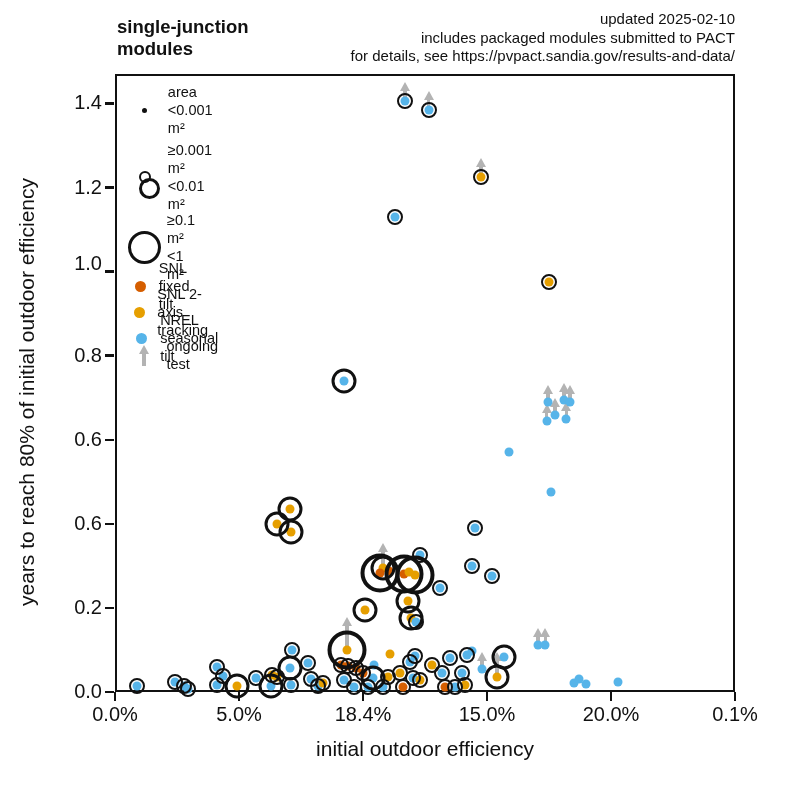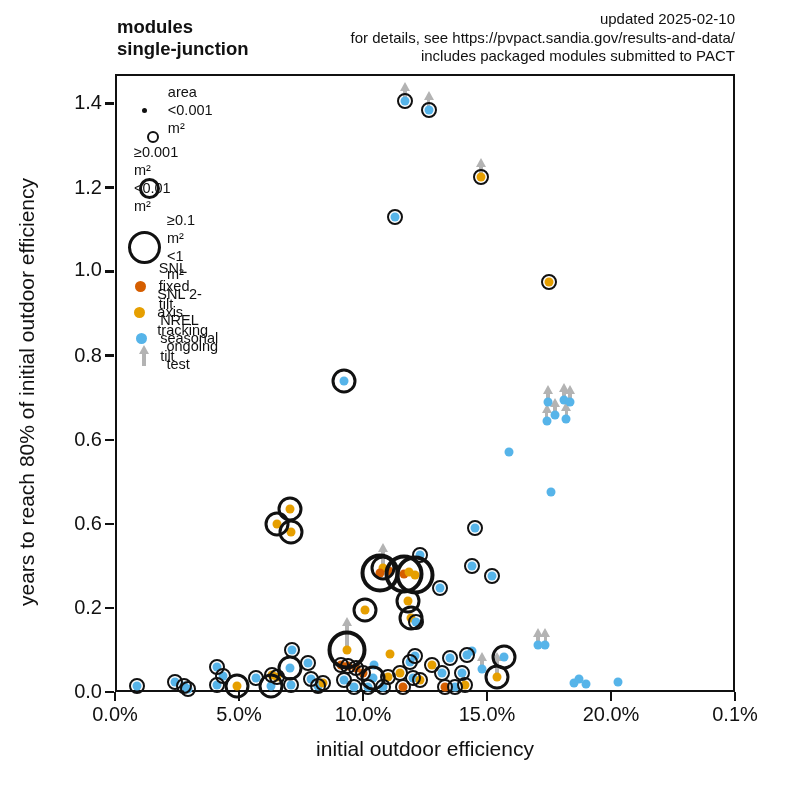--- a/index.html
+++ b/index.html
@@ -35,42 +35,42 @@
   .m-size1{width:12px;height:12px;border:2.5px solid #111;border-radius:50%;box-sizing:border-box;}
   .m-size2{width:21px;height:21px;border:3px solid #111;border-radius:50%;box-sizing:border-box;}
   .m-size3{width:33px;height:33px;border:3.5px solid #111;border-radius:50%;box-sizing:border-box;}
   .m-dot{width:11px;height:11px;border-radius:50%;}
 </style>
 </head>
 <body>
 
 <div class="fig" id="fig">
   <div class="tl">
+    <div>single-junction</div>
     <div>modules</div>
-    <div>single-junction</div>
   </div>
   <div class="tr">
     <div>updated 2025-02-10</div>
+    <div>includes packaged modules submitted to PACT</div>
     <div>for details, see https://pvpact.sandia.gov/results-and-data/</div>
-    <div>includes packaged modules submitted to PACT</div>
   </div>
   <div class="plotbox"></div>
   <div class="xlabel">initial outdoor efficiency</div>
   <div class="ylabel">years to reach 80% of initial outdoor efficiency</div>
   <div class="legend" id="legend">
       <div class="lrow" style="top: 83px;">
         <div class="lmkbox">
           <div class="m-size0"></div>
         </div>
         <div class="llab">
           <div>area</div>
           <div>&lt;0.001 m²</div>
         </div>
       </div>
-      <div class="lrow" style="top: 131px; flex-direction: column;">
+      <div class="lrow" style="top: 141px;">
         <div class="lmkbox">
           <div class="m-size1"></div>
         </div>
         <div class="llab">
           <div>≥0.001 m²</div>
           <div>&lt;0.01 m²</div>
         </div>
       </div>
       <div class="lrow" style="top: 178px;">
         <div class="lmkbox">
@@ -120,39 +120,39 @@
         <div class="llab">
           <div>ongoing test</div>
         </div>
       </div>
     </div>
 <div class="tickx" style="left: 113.75px; top: 692px; width: 2.5px; height: 9px;"></div>
     <div class="xticklab" style="left: 70px; top: 703px;">0.0%</div>
     <div class="tickx" style="left: 237.75px; top: 692px; width: 2.5px; height: 9px;"></div>
     <div class="xticklab" style="left: 194px; top: 703px;">5.0%</div>
     <div class="tickx" style="left: 361.75px; top: 692px; width: 2.5px; height: 9px;"></div>
-    <div class="xticklab" style="left: 318px; top: 703px;">10.0%</div>
+    <div class="xticklab" style="left: 318px; top: 703px;">18.4%</div>
     <div class="tickx" style="left: 485.75px; top: 692px; width: 2.5px; height: 9px;"></div>
     <div class="xticklab" style="left: 442px; top: 703px;">15.0%</div>
     <div class="tickx" style="left: 609.75px; top: 692px; width: 2.5px; height: 9px;"></div>
     <div class="xticklab" style="left: 566px; top: 703px;">20.0%</div>
     <div class="tickx" style="left: 733.75px; top: 692px; width: 2.5px; height: 9px;"></div>
     <div class="xticklab" style="left: 690px; top: 703px;">0.1%</div>
     <div class="ticky" style="left: 105px; top: 690.75px; width: 9px; height: 2.5px;"></div>
     <div class="yticklab" style="left: 36px; top: 680px;">0.0</div>
     <div class="ticky" style="left: 105px; top: 606.668px; width: 9px; height: 2.5px;"></div>
     <div class="yticklab" style="left: 36px; top: 595.918px;">0.2</div>
     <div class="ticky" style="left: 105px; top: 522.587px; width: 9px; height: 2.5px;"></div>
     <div class="yticklab" style="left: 36px; top: 511.837px;">0.6</div>
     <div class="ticky" style="left: 105px; top: 438.505px; width: 9px; height: 2.5px;"></div>
     <div class="yticklab" style="left: 36px; top: 427.755px;">0.6</div>
     <div class="ticky" style="left: 105px; top: 354.423px; width: 9px; height: 2.5px;"></div>
     <div class="yticklab" style="left: 36px; top: 343.673px;">0.8</div>
     <div class="ticky" style="left: 105px; top: 270.342px; width: 9px; height: 2.5px;"></div>
-    <div class="yticklab" style="left: 36px; top: 258px; text-align: right;">1.0</div>
+    <div class="yticklab" style="left: 36px; top: 252px; text-align: right;">1.0</div>
     <div class="ticky" style="left: 105px; top: 186.26px; width: 9px; height: 2.5px;"></div>
     <div class="yticklab" style="left: 36px; top: 175.51px;">1.2</div>
     <div class="ticky" style="left: 105px; top: 102.179px; width: 9px; height: 2.5px;"></div>
     <div class="yticklab" style="left: 36px; top: 91.4286px;">1.4</div>
     <div class="arr" style="left: 405.16px; top: 103.327px;">
       <div class="tri" style="border-bottom: 9px solid rgb(179, 179, 179);"></div>
       <div class="stem" style="height: 12px; background: rgb(179, 179, 179);"></div>
     </div>
     <div class="ring s1" style="left: 405.16px; top: 101.327px;"></div>
     <div class="dot" style="left: 405.16px; top: 101.327px; background: rgb(86, 180, 233);"></div>

